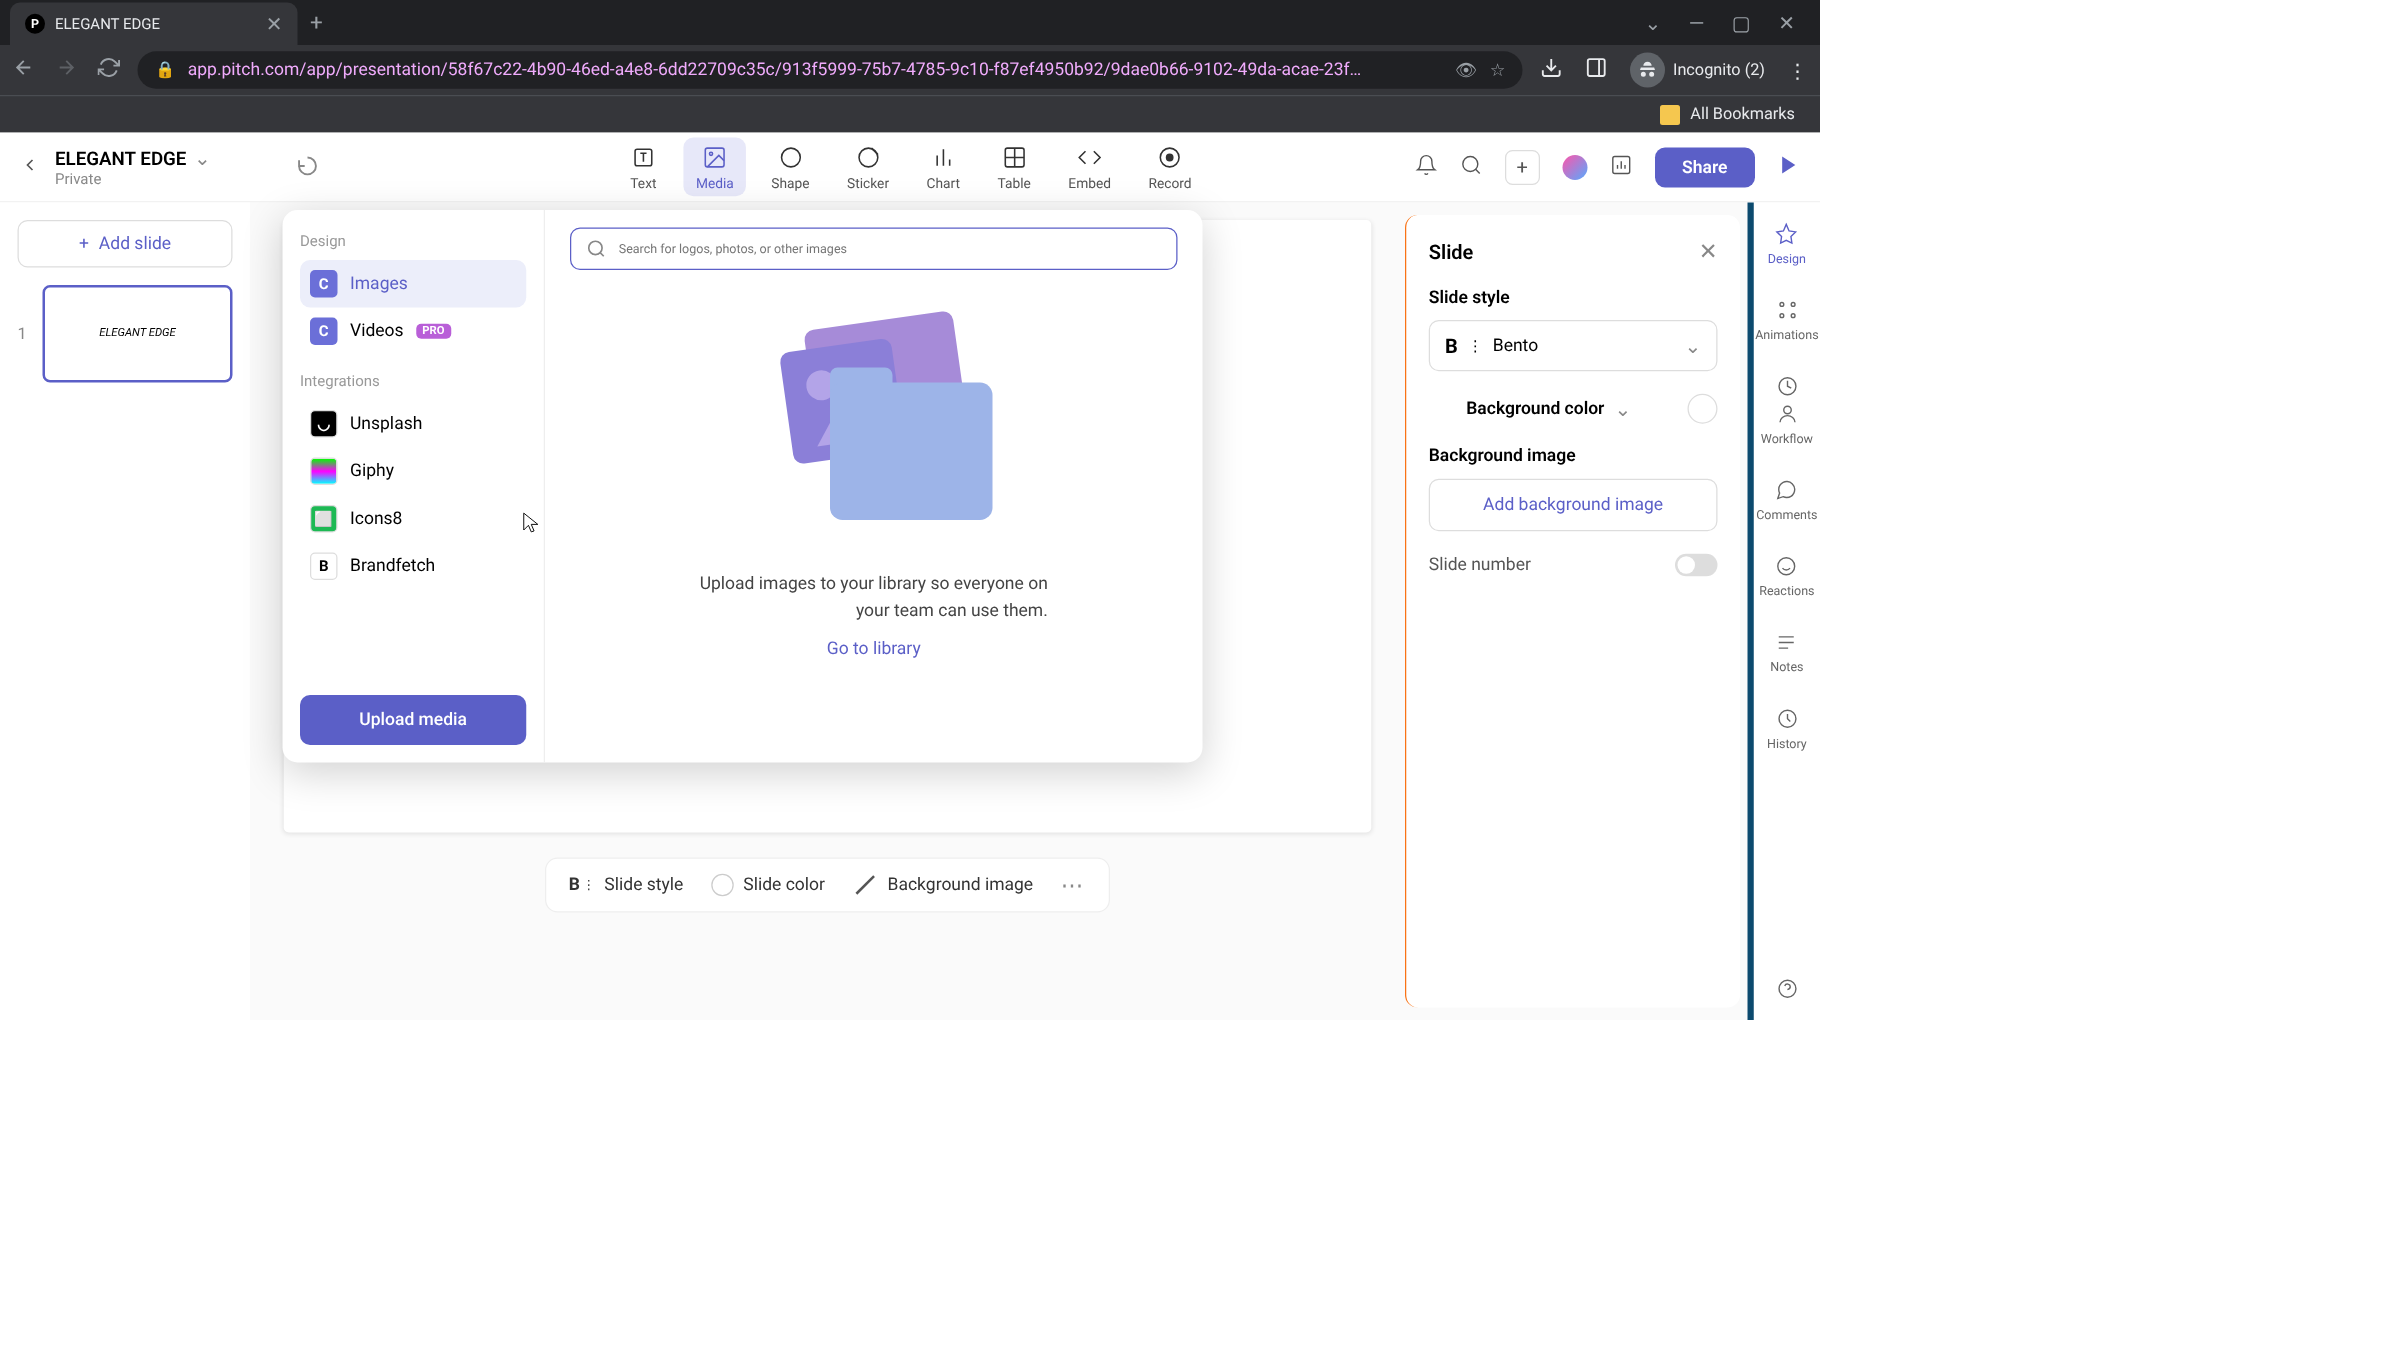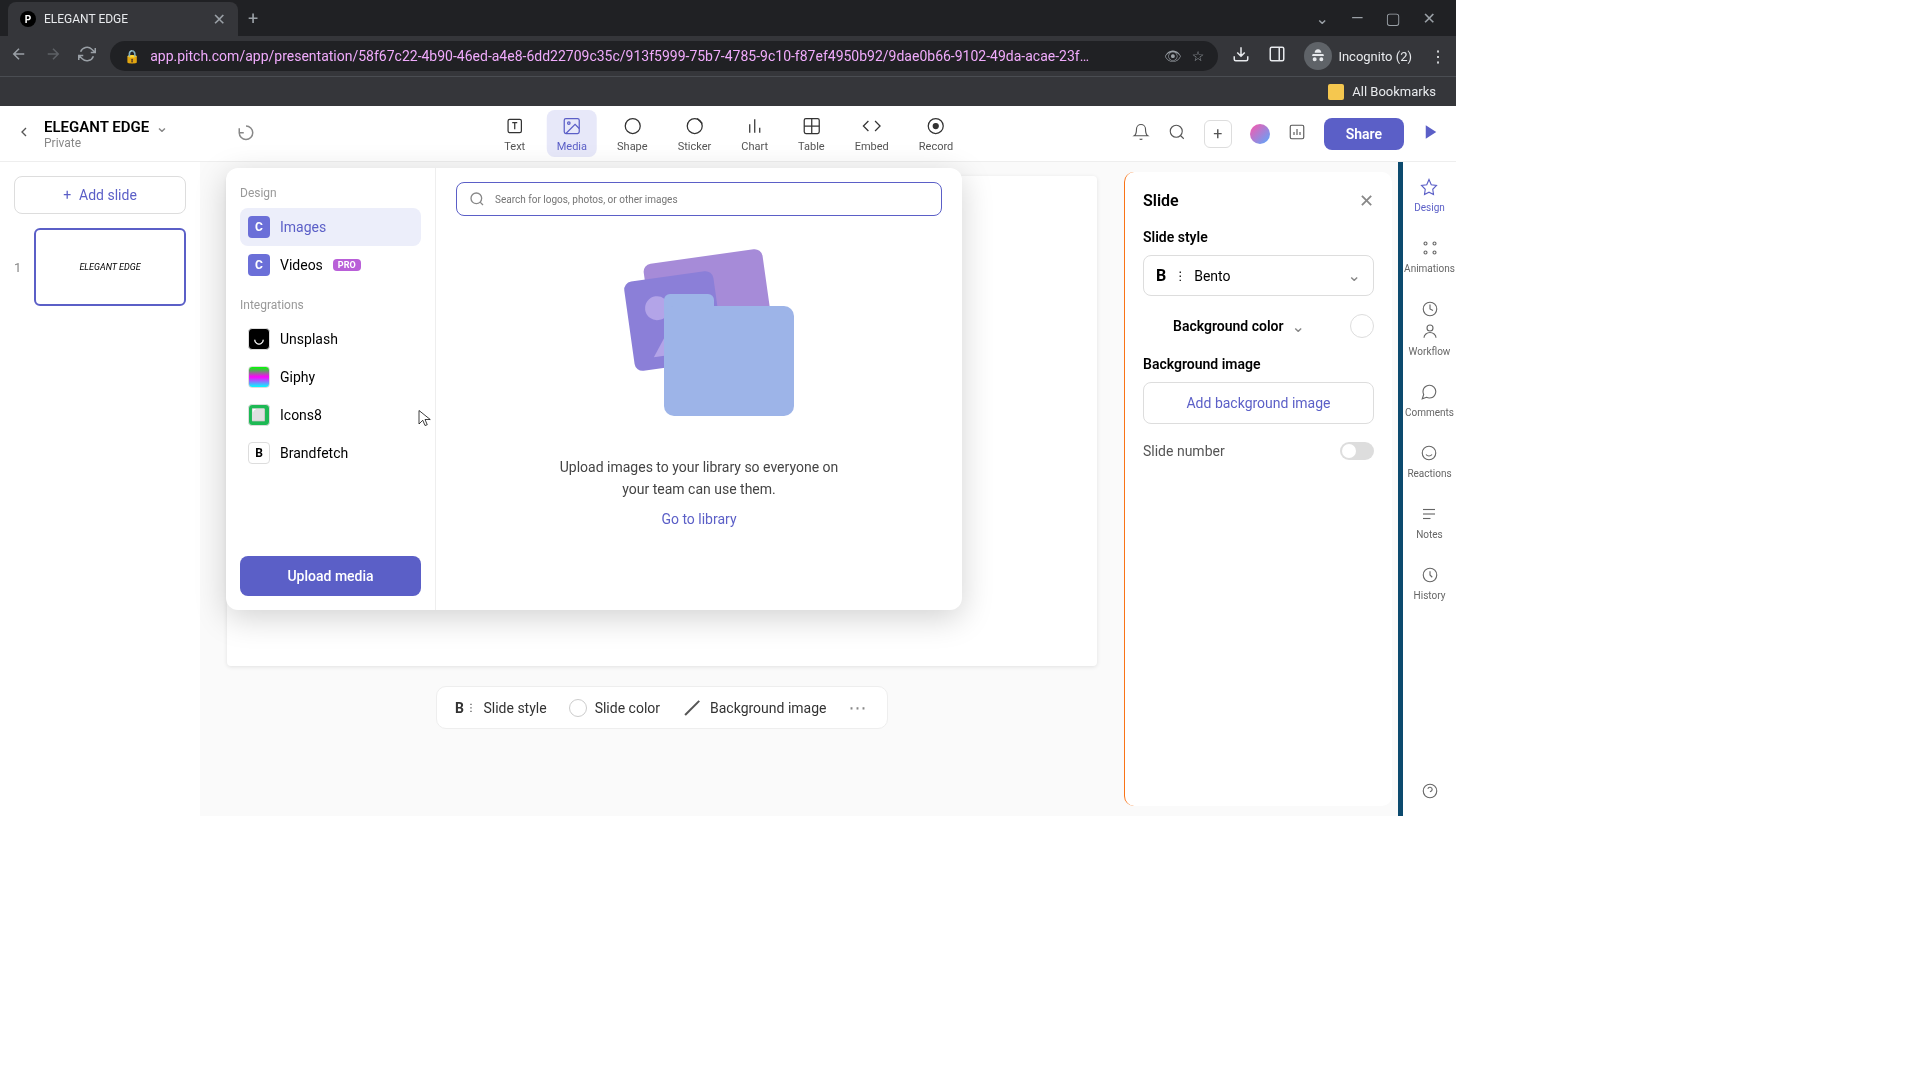--- a/index.html
+++ b/index.html
@@ -81,21 +81,21 @@
 .lib-main { flex:1; padding:14px 20px; display:flex; flex-direction:column; align-items:center; }
 .search-box { width:100%; display:flex; align-items:center; gap:10px; border:1.5px solid #5b5fc7; border-radius:8px; padding:8px 12px; }
 .search-box input { border:none; outline:none; flex:1; font-size:10px; }
 .empty-illus { margin-top:40px; width:200px; height:170px; position:relative; }
 .folder-back { position:absolute; left:50px; top:0; width:120px; height:100px; background:#a68bd8; border-radius:8px; transform:rotate(-8deg); }
 .pic-back { position:absolute; left:30px; top:20px; width:90px; height:90px; background:#8b7fd8; border-radius:8px; transform:rotate(-8deg); display:flex;align-items:center;justify-content:center; }
 .pic-back::before { content:''; width:24px;height:24px;background:#b3a4e8;border-radius:50%;position:absolute;top:18px;left:18px; }
 .pic-back::after { content:''; position:absolute;bottom:12px;left:20px;width:0;height:0;border-left:22px solid transparent;border-right:22px solid transparent;border-bottom:30px solid #b3a4e8; }
 .folder-front { position:absolute; left:65px; top:50px; width:130px; height:110px; background:#9db4e8; border-radius:10px; }
 .folder-tab { position:absolute; left:65px; top:38px; width:50px;height:20px;background:#9db4e8;border-radius:6px 6px 0 0; }
-.empty-text { margin-top:30px; text-align:center; color:#444; font-size:14px; line-height:1.6; }
+.empty-text { margin-top:30px; text-align:right; color:#444; font-size:14px; line-height:1.6; }
 .go-lib { margin-top:10px; color:#5b5fc7; font-size:14px; cursor:pointer; }
 
 
 .canvas-area { flex:1; display:flex; flex-direction:column; align-items:center; padding:10px 20px; }
 .canvas { width:870px; height:490px; background:#fff; border-radius:4px; box-shadow:0 1px 4px rgba(0,0,0,0.1); margin-top:4px; }
 
 .bottom-toolbar { display:flex; align-items:center; gap:22px; background:#fff; border:1px solid #eee; border-radius:10px; padding:10px 18px; margin-top:20px; }
 .bt-item { display:flex; align-items:center; gap:8px; font-size:14px; color:#333; cursor:pointer; }
 .bt-icon { width:20px;height:20px;display:flex;align-items:center;justify-content:center; }
 .bold-b { font-weight:bold; font-size:14px; }

